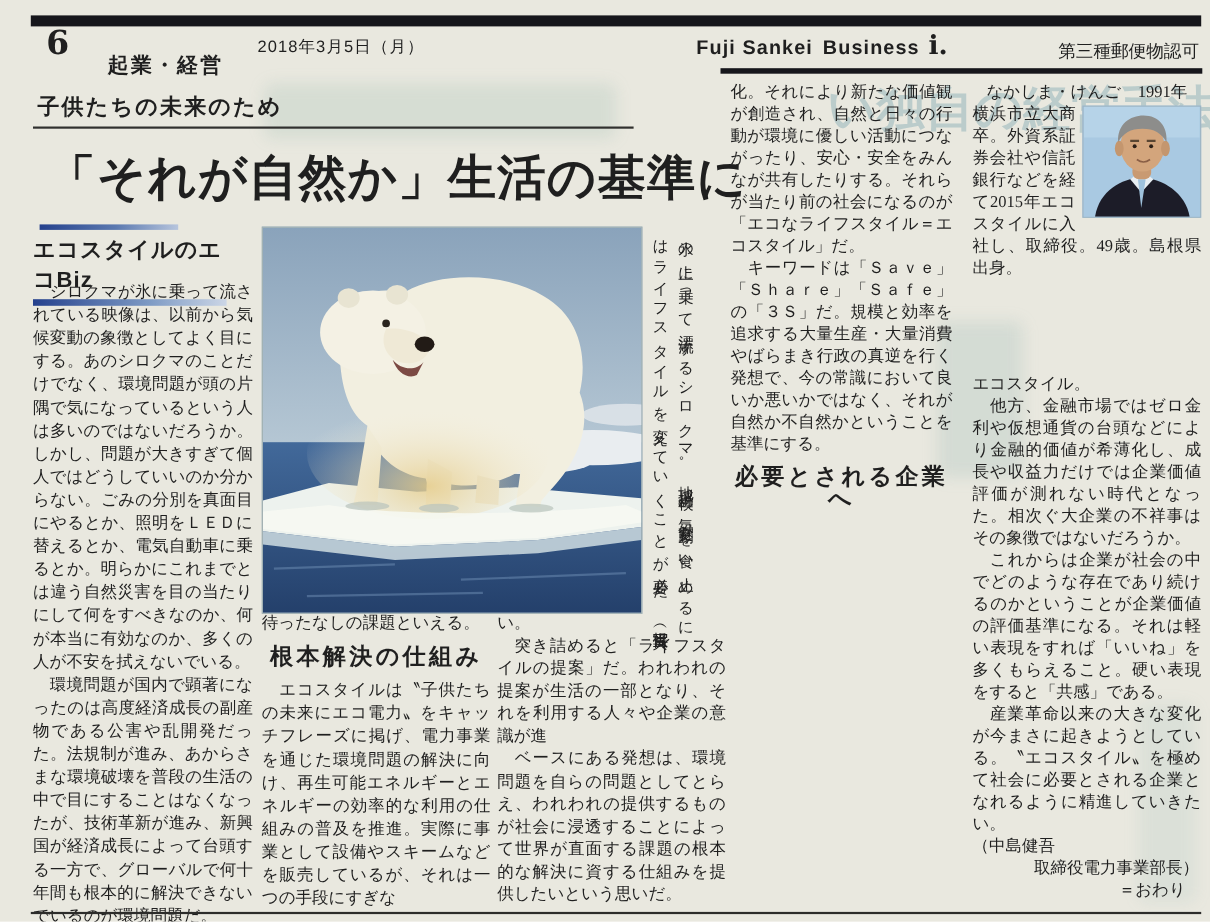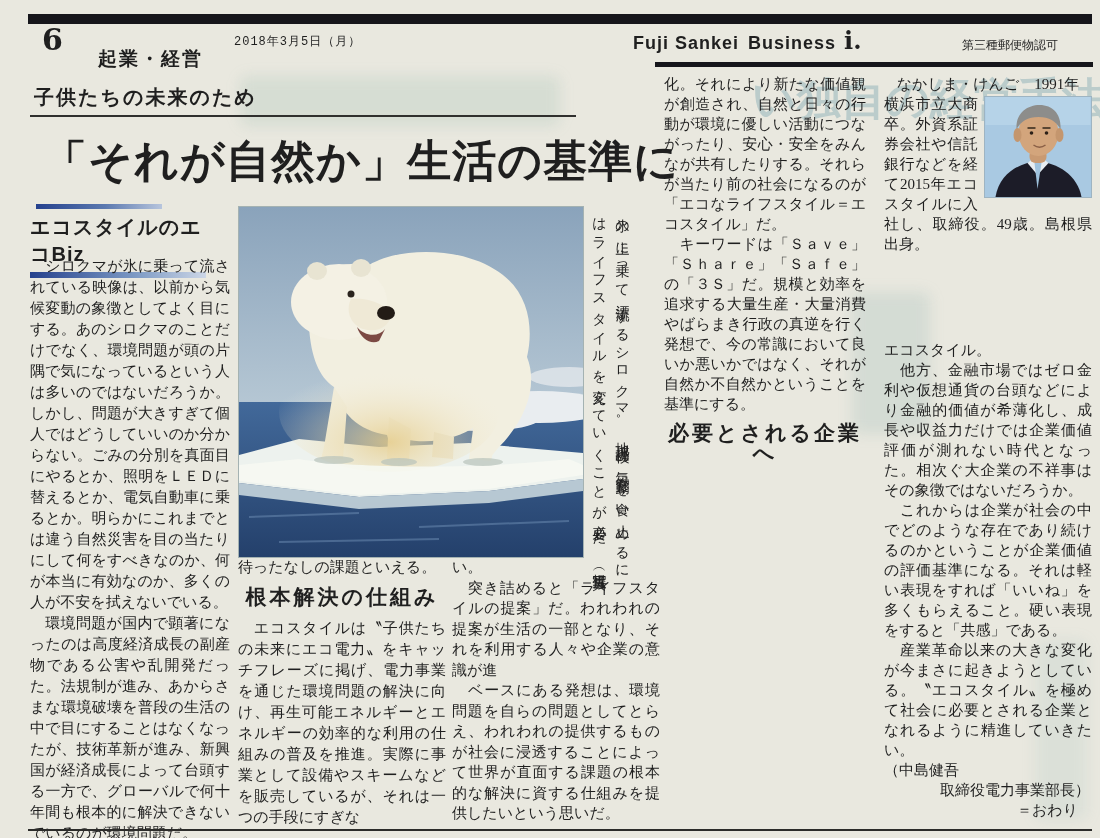--- a/index.html
+++ b/index.html
@@ -4,26 +4,26 @@
 <style>
   html,body{margin:0;padding:0;}
   .page{position:relative;width:1100px;height:838px;background:#e9e8df;overflow:hidden;
         font-family:"Liberation Serif","DejaVu Serif",serif;color:#1f1f1f;}
   .abs{position:absolute;}
 
   
   .top-rule{left:28px;top:14px;width:1064px;height:10px;background:#16161b;}
   .pageno{left:42px;top:22px;font:700 30px "DejaVu Serif",serif;}
   .section{left:98px;top:30px;font-family:"Liberation Sans","DejaVu Sans",sans-serif;font-weight:700;font-size:19px;letter-spacing:2px;margin-top:16px;}
-  .date{left:234px;top:33px;font-family:Liberation Mono, monospace;font-size:12px;letter-spacing:1px;}
+  .date{left:234px;top:33px;font-family:Liberation Sans, sans-serif;font-size:15px;letter-spacing:1px;}
   .masthead{left:633px;top:26px;white-space:nowrap;}
   .mh-a{font-family:"Liberation Sans","DejaVu Sans",sans-serif;font-weight:700;font-size:18px;letter-spacing:1px;}
   .mh-b{font-family:"Liberation Sans","DejaVu Sans",sans-serif;font-weight:700;font-size:18px;letter-spacing:1px;margin-left:5px;}
   .mh-i{font-family:"DejaVu Serif",serif;font-weight:800;font-size:24px;margin-left:4px;}
-  .permit{left:962px;top:37px;font-family:"Liberation Sans",sans-serif;font-size:12px;}
+  .permit{left:962px;top:37px;font-family:"Liberation Sans",sans-serif;font-size:16px;}
 
   
   .ghost-headline{left:752px;top:70px;font-weight:700;font-size:44px;letter-spacing:0;
                   color:rgba(95,150,165,0.33);white-space:nowrap;}
   .ghost-blob{filter:blur(7px);border-radius:8px;}
   .gb-a{left:240px;top:76px;width:320px;height:50px;background:rgba(110,160,150,0.15);}
   .gb-b{left:852px;top:292px;width:78px;height:142px;background:rgba(110,160,160,0.17);}
   .gb-c{left:1035px;top:640px;width:52px;height:180px;background:rgba(110,160,160,0.11);}
 
   

